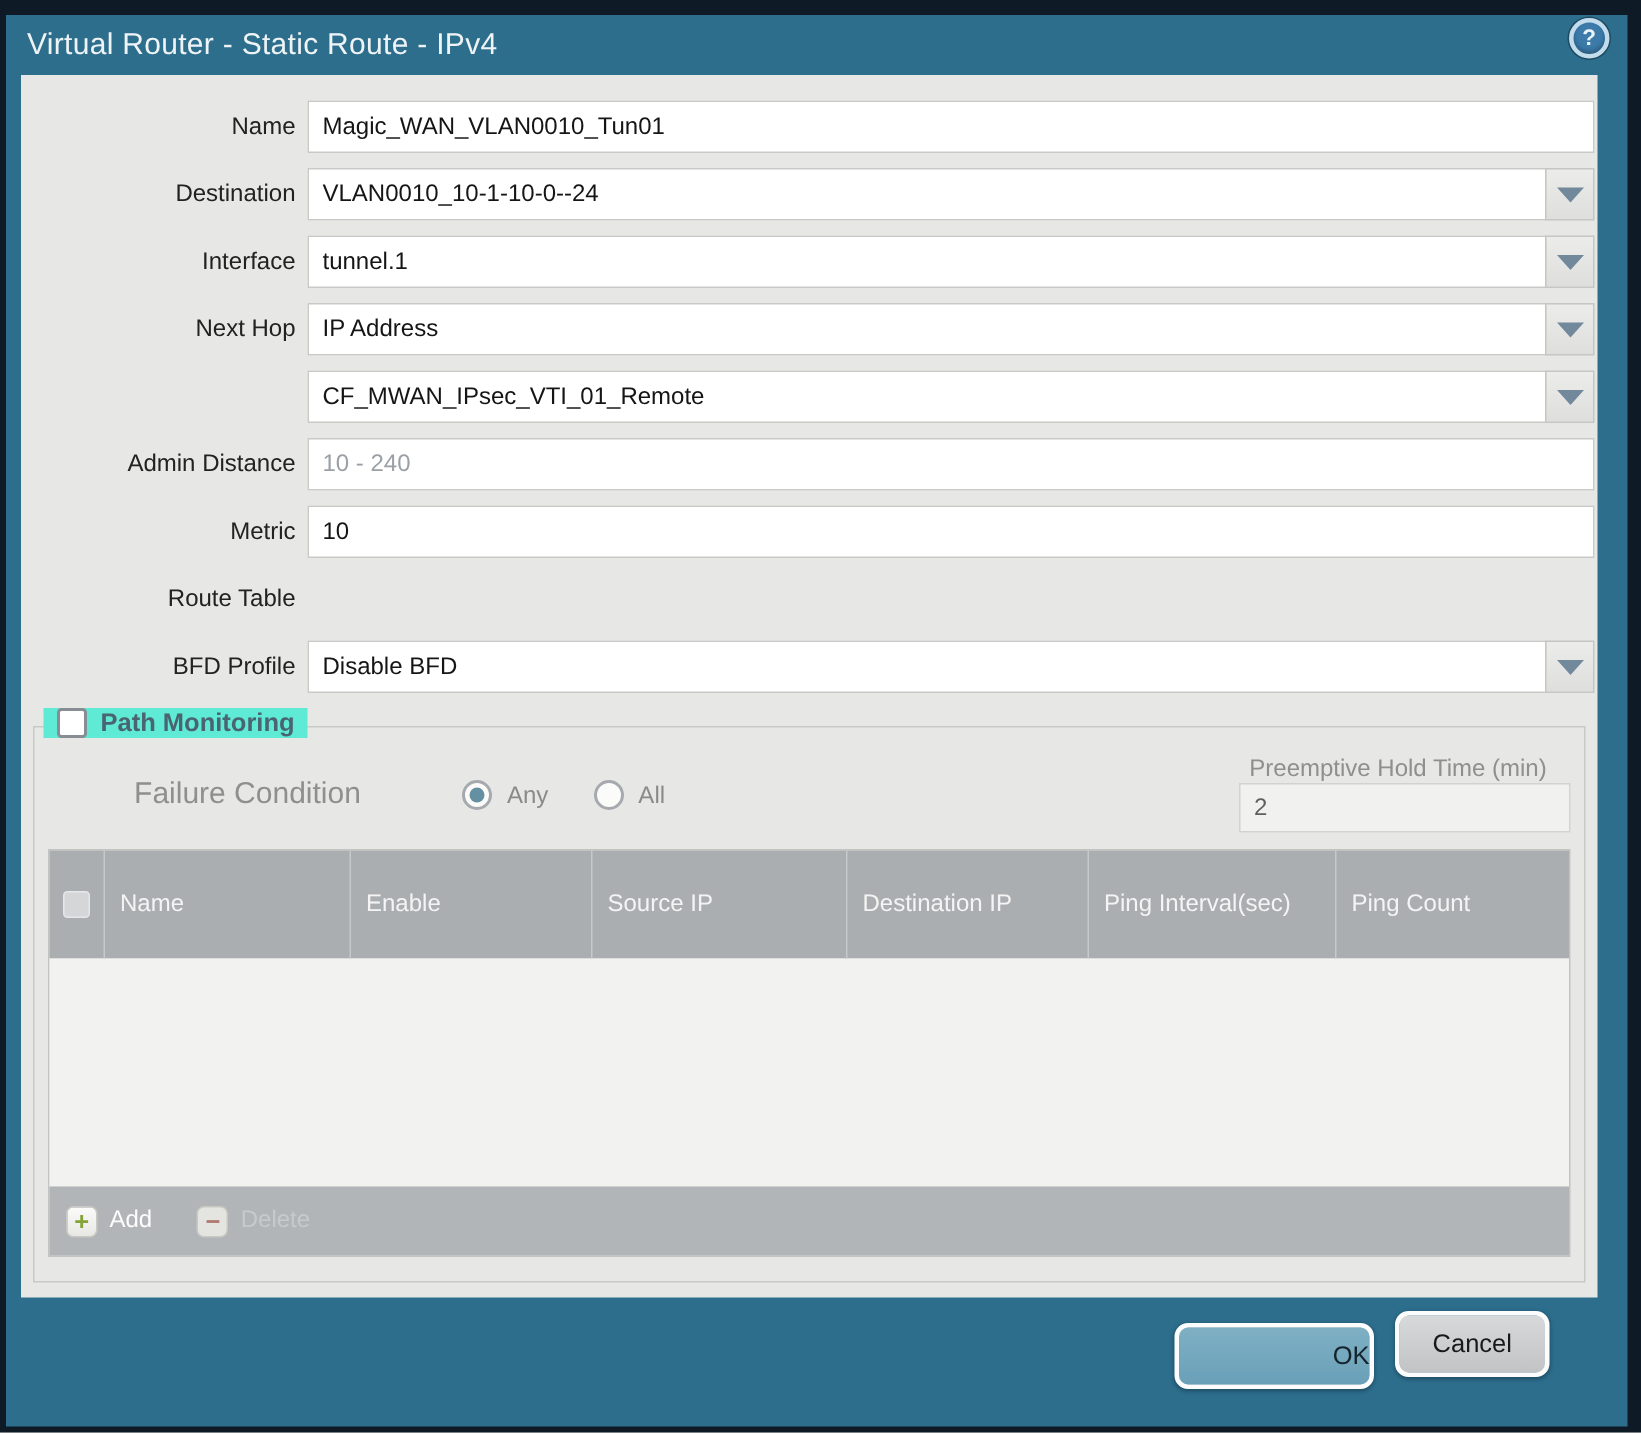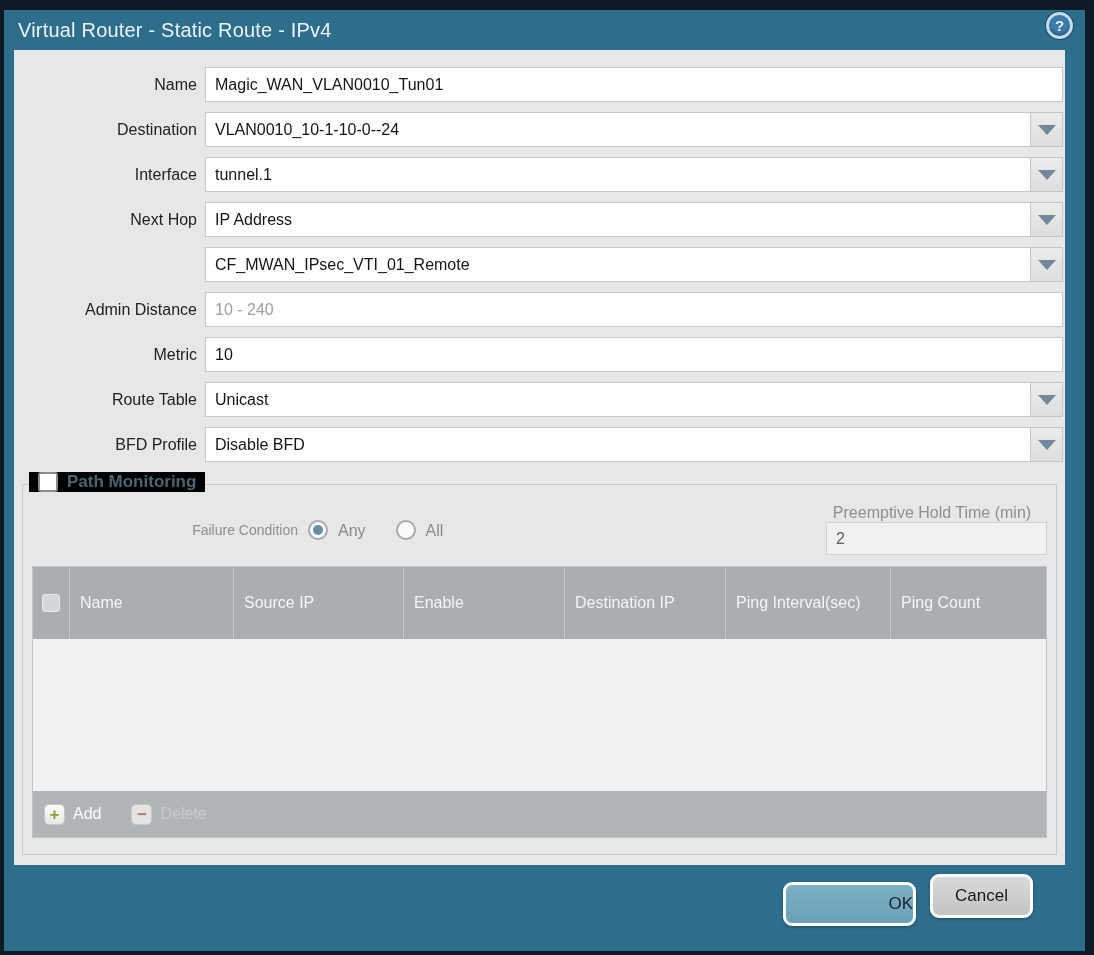--- a/index.html
+++ b/index.html
@@ -56,29 +56,29 @@
     border-top:10px solid #72889b;
   }
   
   .pm-box {
     border:1px solid #c9c9c7; margin:22px 8px 0 8px; position:relative;
     padding:0 9px 16px 9px;
   }
   .pm-legend {
     position:absolute; top:-13px; left:6px;
     display:flex; align-items:center; gap:9px;
-    background:#000000; padding:0 9px;
+    background:#5eead4; padding:0 9px;
   }
   .cbox {
     width:20px; height:20px; background:#fff;
     border:2px solid #878d93; border-radius:3px; cursor:pointer;
   }
   .pm-title { font-size:17px; font-weight:bold; color:#4b6472; }
   .pm-row1 { display:flex; align-items:center; margin-top:28px; height:33px; }
-  .fc-label { width:276px; text-align:right; padding-right:10px; font-size:14px; color:#8f8f8f; flex:none; }
+  .fc-label { width:276px; text-align:center; padding-right:10px; font-size:20px; color:#8f8f8f; flex:none; }
   .radio-group { display:flex; align-items:flex-end; }
   .radio {
     width:20px; height:20px; border:2px solid #a6aaae; border-radius:50%;
     background:#fbfbfa; position:relative; cursor:pointer; flex:none;
   }
   .radio.sel::after {
     content:""; position:absolute; left:3px; top:3px; right:3px; bottom:3px;
     border-radius:50%; background:#6590a2;
   }
   .radio-label { font-size:16px; color:#8a8a8a; margin-left:10px; }
@@ -213,26 +213,20 @@
 
     <div class="frow">
       <div class="flabel">Metric</div>
       <div class="fctrl">
         <input class="tinput" type="text" value="10" style="">
       </div>
     </div>
 
     <div class="frow">
       <div class="flabel">Route Table</div>
-      <div class="fctrl">
-        <input class="tinput" type="text" value="Unicast" style="">
-        <div class="dbtn">
-            <span class="tri"></span>
-          </div>
-      </div>
     </div>
 
     <div class="frow">
       <div class="flabel">BFD Profile</div>
       <div class="fctrl">
         <input class="tinput" type="text" value="Disable BFD" style="">
         <div class="dbtn">
             <span class="tri"></span>
           </div>
       </div>
@@ -259,22 +253,22 @@
           <input class="pht-input" type="text" value="2" style="">
         </div>
       </div>
 
       <div class="tbl">
         <div class="thead">
           <div class="th c0">
             <span class="th-cb"></span>
           </div>
           <div class="th c1">Name</div>
+          <div class="th c2">Enable</div>
           <div class="th c3">Source IP</div>
-          <div class="th c2">Enable</div>
           <div class="th c4">Destination IP</div>
           <div class="th c5">Ping Interval(sec)</div>
           <div class="th c6">Ping Count</div>
         </div>
         <div class="tbody"></div>
         <div class="tfoot">
           <div class="tbtn">
             <span class="tbtn-icon plus">+</span>
             <span class="tbtn-add-label">Add</span>
           </div>

